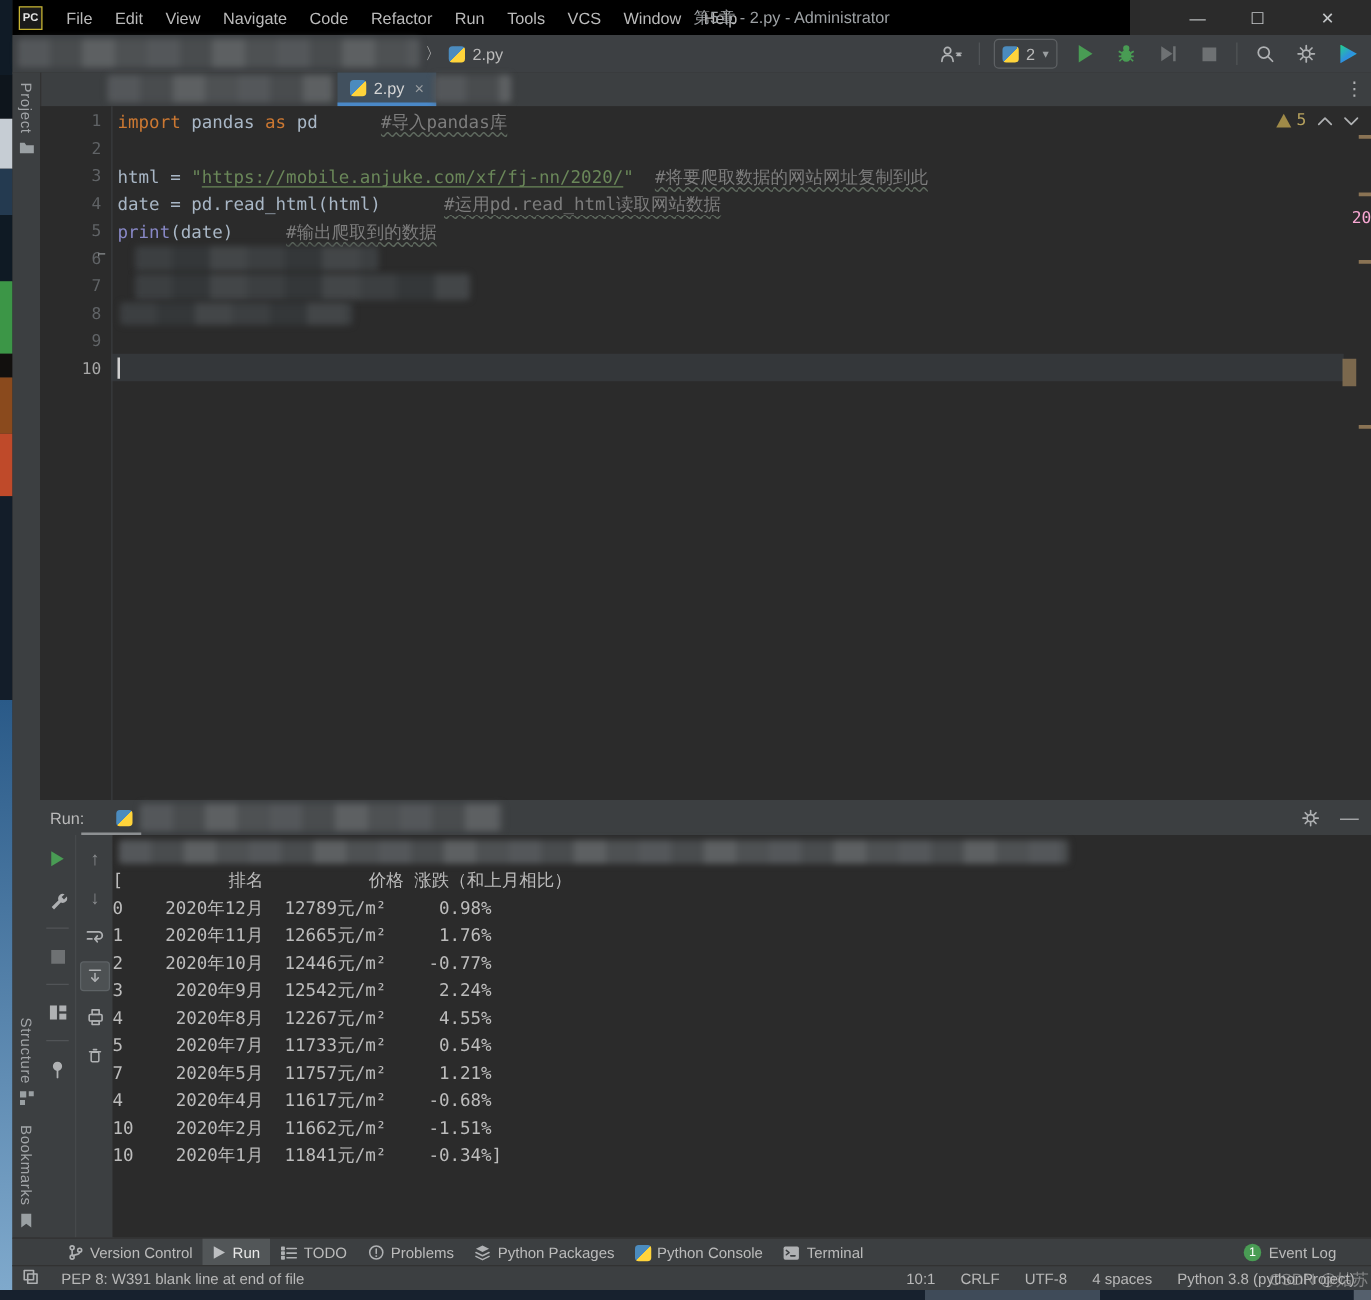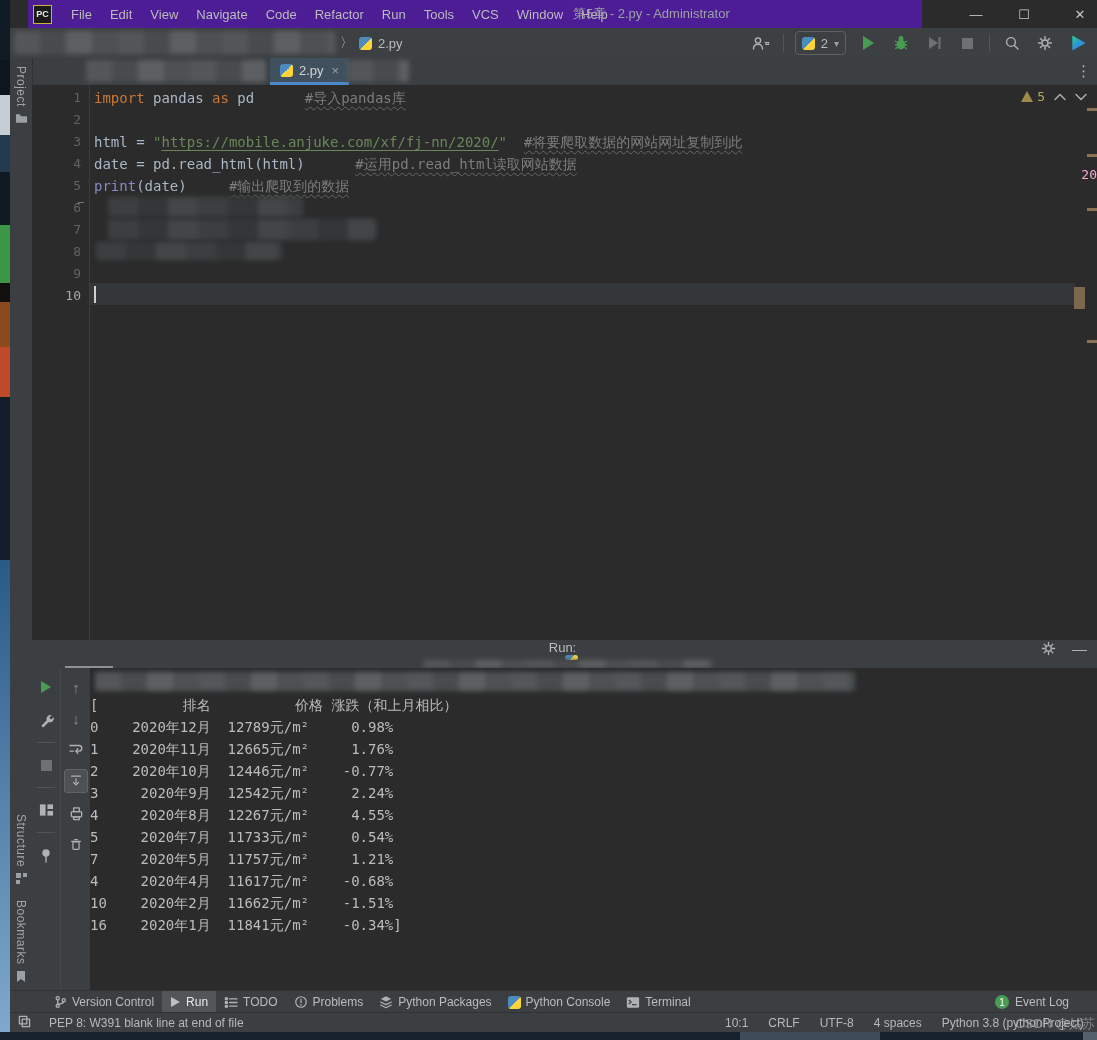--- a/index.html
+++ b/index.html
@@ -5,21 +5,21 @@
   html,body{margin:0;padding:0;background:#1a1a1a;}
   #app{position:relative;width:1097px;height:1040px;overflow:hidden;
        font-family:"Liberation Sans",sans-serif;color:#bbbbbb;background:#2b2b2b;}
   .abs{position:absolute;}
   .row{display:flex;align-items:center;}
   svg.ic{stroke:#afb1b3;fill:none;stroke-width:1.4;stroke-linecap:round;stroke-linejoin:round;}
   
   #desktop{left:0;top:0;width:10px;height:1040px;}
   #desktop div{width:10px;}
   
-  #titlebar{left:28px;top:0;width:894px;height:28px;background:#4c1d95;border-bottom:1px solid #323232;}
+  #titlebar{left:10px;top:0;width:894px;height:28px;background:#000000;border-bottom:1px solid #323232;}
   .appicon{width:17px;height:17px;margin:0 10px 0 5px;background:#1b1b1b;border:1px solid #c8b531;
            color:#e6e6e6;font-size:9px;font-weight:bold;display:flex;align-items:center;justify-content:center;}
   .menu-item{padding:0 9px;font-size:13px;color:#bbbbbb;height:28px;display:flex;align-items:center;cursor:default;}
   #win-title{position:absolute;left:545px;top:0;height:28px;display:flex;align-items:center;font-size:13px;color:#9da1a4;}
   .winbtn{position:absolute;top:0;width:40px;height:28px;display:flex;align-items:center;justify-content:center;color:#c3c6c8;font-size:13px;}
   
   #toolbar2{left:10px;top:28px;width:1087px;height:30px;background:#3d4043;border-bottom:1px solid #323232;}
   .blur-blob{background:repeating-linear-gradient(90deg,#54575a 0 26px,#494c4e 26px 52px,#5d6062 52px 78px,#4e5153 78px 104px);
              filter:blur(2.5px);border-radius:3px;}
   .blur-blob.dark{background:repeating-linear-gradient(90deg,#3c3f41 0 30px,#343739 30px 60px,#434648 60px 90px);}
@@ -56,21 +56,21 @@
   .fn{color:#8888c6;}
   #cur-line{left:57px;right:22px;top:198px;height:22px;background:#34373a;}
   #caret{left:62px;top:201px;width:2px;height:17px;background:#d0d0d0;}
   .fold-arrow{left:46px;top:112px;color:#8a8d8f;font-size:11px;}
   #inspect{right:10px;top:4px;display:flex;align-items:center;gap:9px;font-size:13px;color:#b8a35e;}
   .warn-tri{width:0;height:0;border-left:6px solid transparent;border-right:6px solid transparent;border-bottom:11px solid #9f8a48;}
   .smark{right:0;width:10px;height:3px;background:#8a7354;}
   #scroll-thumb{right:12px;top:202px;width:11px;height:22px;background:#8a7354;opacity:.85;}
   #scroll-badge{right:0;top:82px;color:#f9a8d4;font-size:13px;font-family:"DejaVu Sans Mono",monospace;}
   
-  #run-header{left:32px;top:640px;width:1065px;height:28px;background:#3c3f41;display:flex;align-items:center;flex-direction:column;}
+  #run-header{left:32px;top:640px;width:1065px;height:28px;background:#3c3f41;display:flex;align-items:center;}
   #run-underline{position:absolute;left:33px;top:26px;width:48px;height:3px;background:#8e9193;}
   #run-tools-a{left:32px;top:668px;width:28px;height:322px;background:#3c3f41;display:flex;flex-direction:column;align-items:center;padding-top:8px;gap:11px;}
   #run-tools-b{left:60px;top:668px;width:30px;height:322px;background:#3c3f41;border-left:1px solid #46494b;
                display:flex;flex-direction:column;align-items:center;padding-top:8px;gap:9px;}
   .tdiv{width:18px;height:1px;background:#515457;}
   .tbtn{width:22px;height:22px;display:flex;align-items:center;justify-content:center;}
   .tbtn.sel{background:#4d5153;border:1px solid #5e6366;border-radius:3px;}
   .arrowg{color:#8a8d8f;font-size:15px;line-height:1;}
   #console{left:90px;top:668px;width:834px;height:322px;background:#2b2b2b;
            font-family:"DejaVu Sans Mono",monospace;font-size:14px;color:#bcbcbc;}
@@ -361,21 +361,21 @@
     <div class="cline">[          排名          价格 涨跌（和上月相比）</div>
     <div class="cline">0    2020年12月  12789元/m²     0.98%</div>
     <div class="cline">1    2020年11月  12665元/m²     1.76%</div>
     <div class="cline">2    2020年10月  12446元/m²    -0.77%</div>
     <div class="cline">3     2020年9月  12542元/m²     2.24%</div>
     <div class="cline">4     2020年8月  12267元/m²     4.55%</div>
     <div class="cline">5     2020年7月  11733元/m²     0.54%</div>
     <div class="cline">7     2020年5月  11757元/m²     1.21%</div>
     <div class="cline">4     2020年4月  11617元/m²    -0.68%</div>
     <div class="cline">10    2020年2月  11662元/m²    -1.51%</div>
-    <div class="cline">16    2020年1月  11841元/m²    -0.34%]</div>
+    <div class="cline">10    2020年1月  11841元/m²    -0.34%]</div>
   </div>
 
   <div id="toolbtns" class="abs">
     <div style="width:36px"></div>
     <div class="twb">
       <svg class="ic" width="13" height="14" viewBox="0 0 14 15">
           <circle cx="4" cy="3.5" r="1.7"></circle>
           <circle cx="4" cy="11.5" r="1.7"></circle>
           <circle cx="10.5" cy="5.5" r="1.7"></circle>
           <path d="M4 5.2v4.6M10.5 7.2c0 2.6-4.5 1.6-6 3.3"></path>

